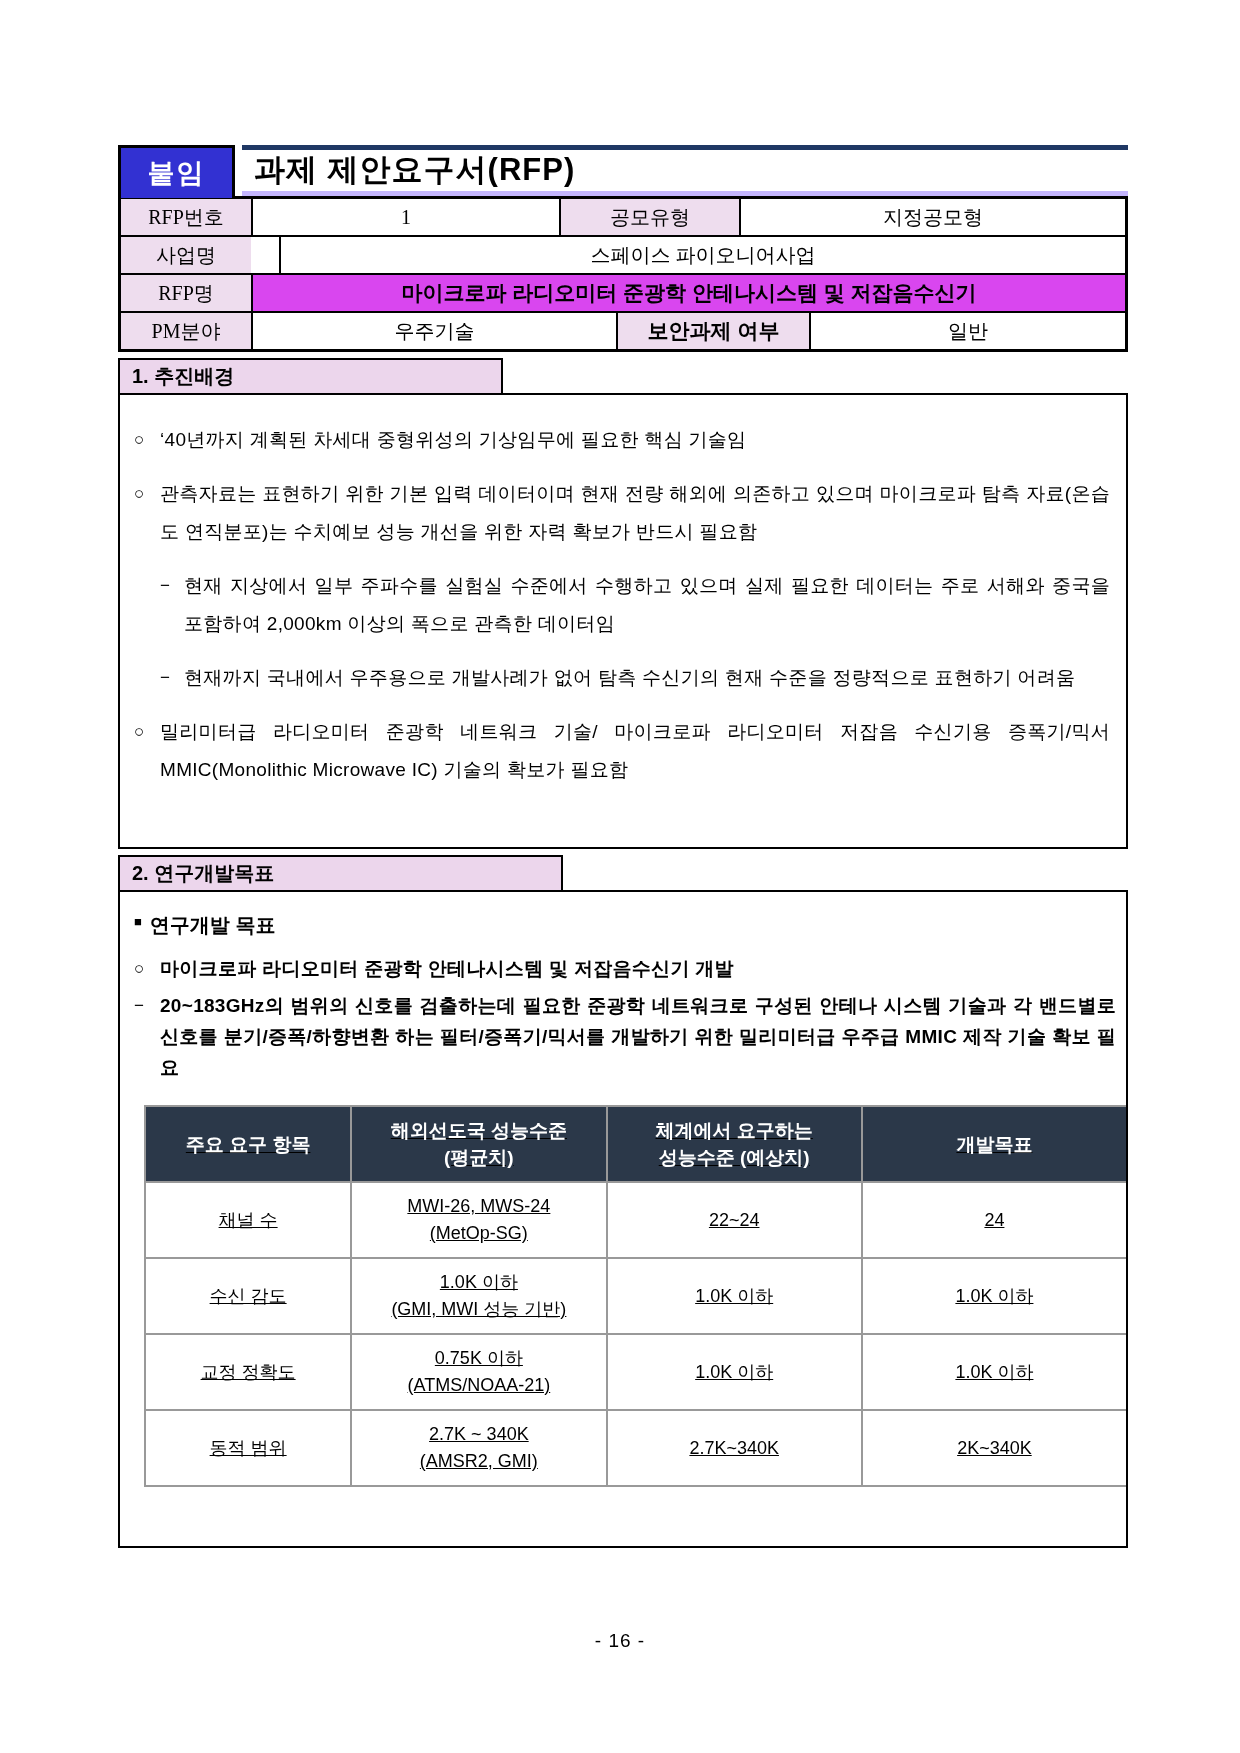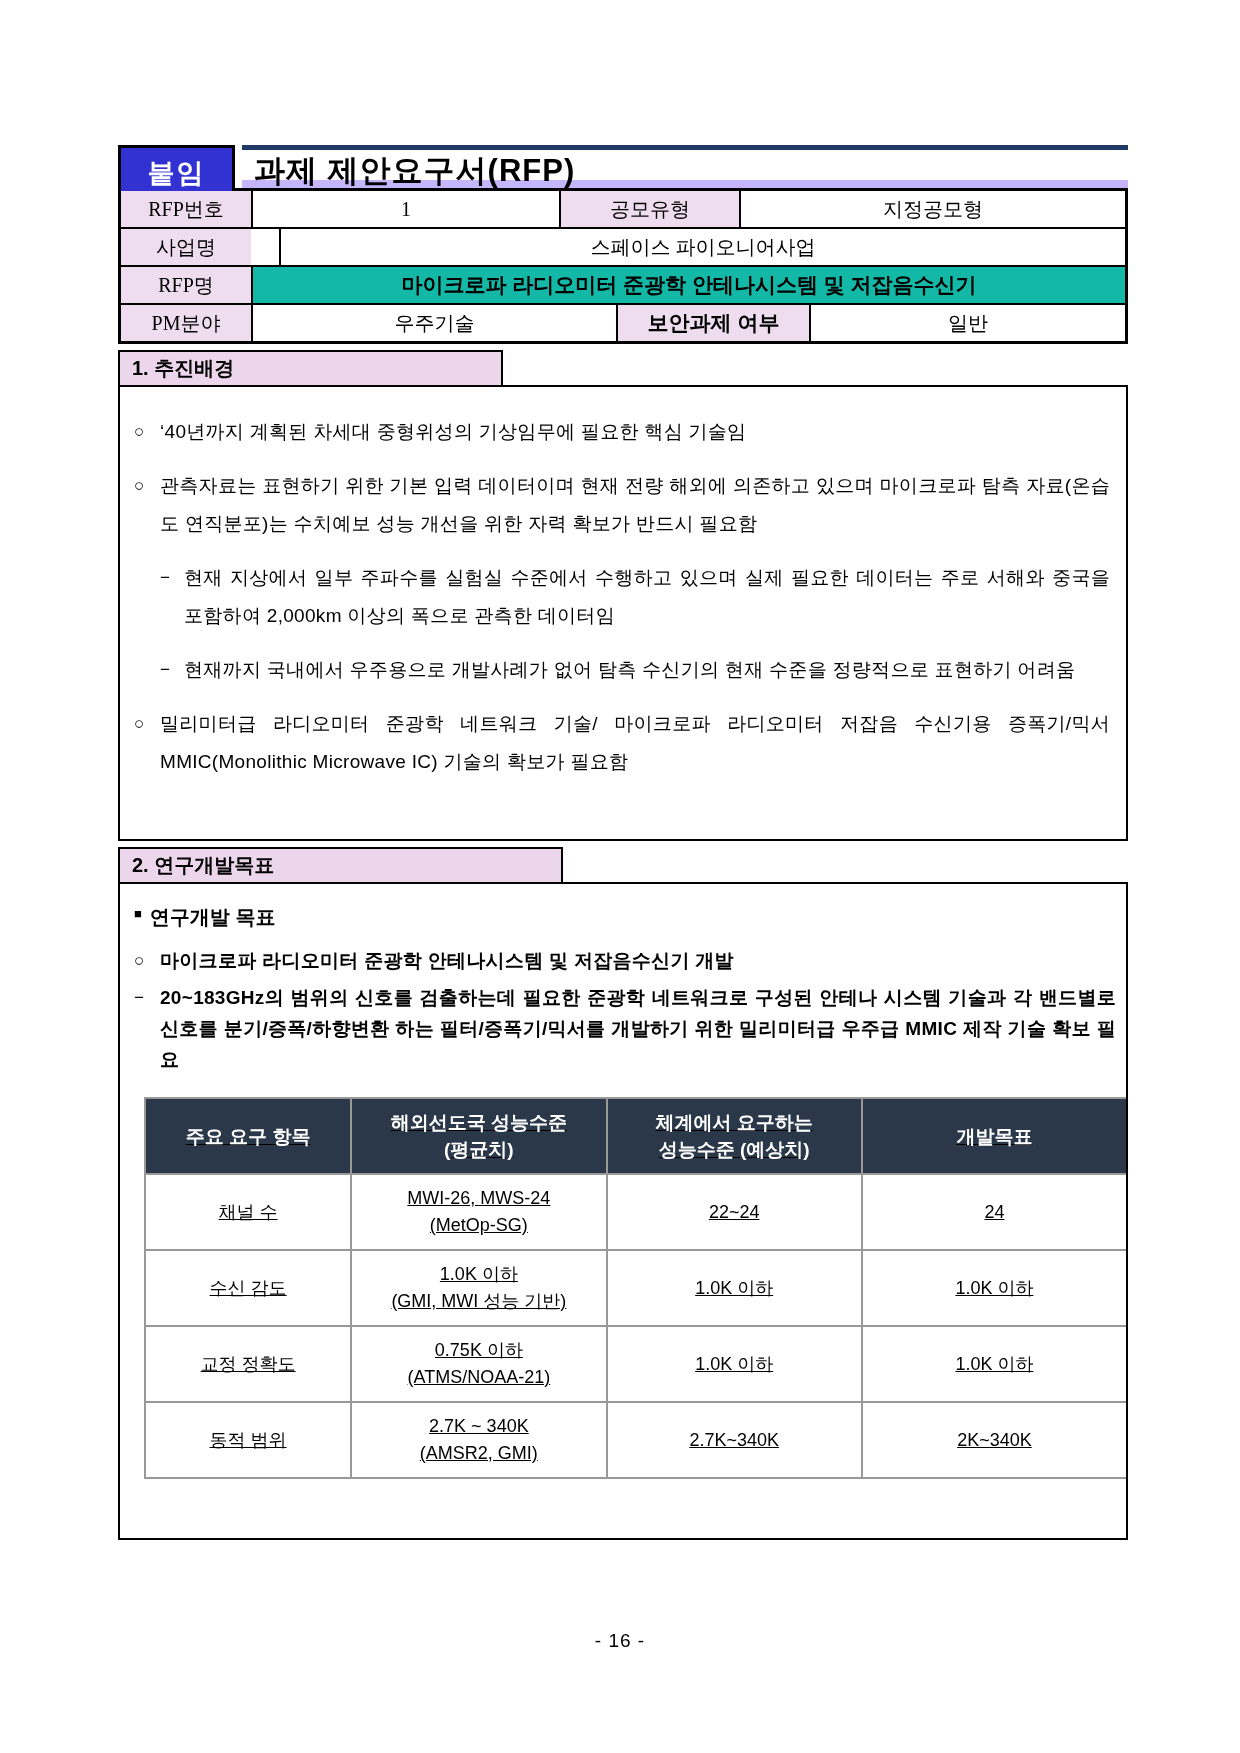--- a/index.html
+++ b/index.html
@@ -14,36 +14,36 @@
     overflow: hidden;
   }
   .content {
     position: absolute;
     left: 118px;
     top: 145px;
     width: 1010px;
   }
 
   
-  .doc-header { display: flex; align-items: stretch; gap: 7px; height: 43px; }
+  .doc-header { display: flex; align-items: stretch; gap: 7px; height: 51px; }
   .badge {
     width: 117px; height: 56px;
     background: #3231d2;
     border: 3px solid #000;
     color: #fff;
     font-weight: bold;
     font-size: 27px;
     display: flex; align-items: center; justify-content: center;
     letter-spacing: 2px;
   }
   .title-block {
     flex: 1;
     border-top: 5px solid #1f3864;
-    border-bottom: 8px solid #c4b5fd;
-    display: flex; align-items: flex-start;
+    border-bottom: 5px solid #c4b5fd;
+    display: flex; align-items: flex-end;
     padding-left: 12px;
   }
   .doc-title {
     font-size: 31px;
     font-weight: 800;
     letter-spacing: 1px;
     font-family: "Liberation Sans", sans-serif;
   }
 
   
@@ -59,21 +59,21 @@
   .irow-3 { grid-template-columns: 130px auto; }
   .irow-4 { grid-template-columns: 130px 365px 193px auto; }
   .icell {
     height: 36px;
     display: flex; align-items: center; justify-content: center;
     text-align: center;
     background: #fff;
   }
   .icell + .icell { border-left: 2px solid #000; }
   .icell.pink { background: #eeddee; }
-  .icell.gray { background: #14b8a6; }
+  .icell.gray { background: #d946ef; }
   .icell.gothic-bold {
     font-family: "Liberation Sans", sans-serif;
     font-weight: bold;
     font-size: 21px;
   }
 
   
   .section { margin-top: 6px; }
   .section-header {
     height: 35px;

